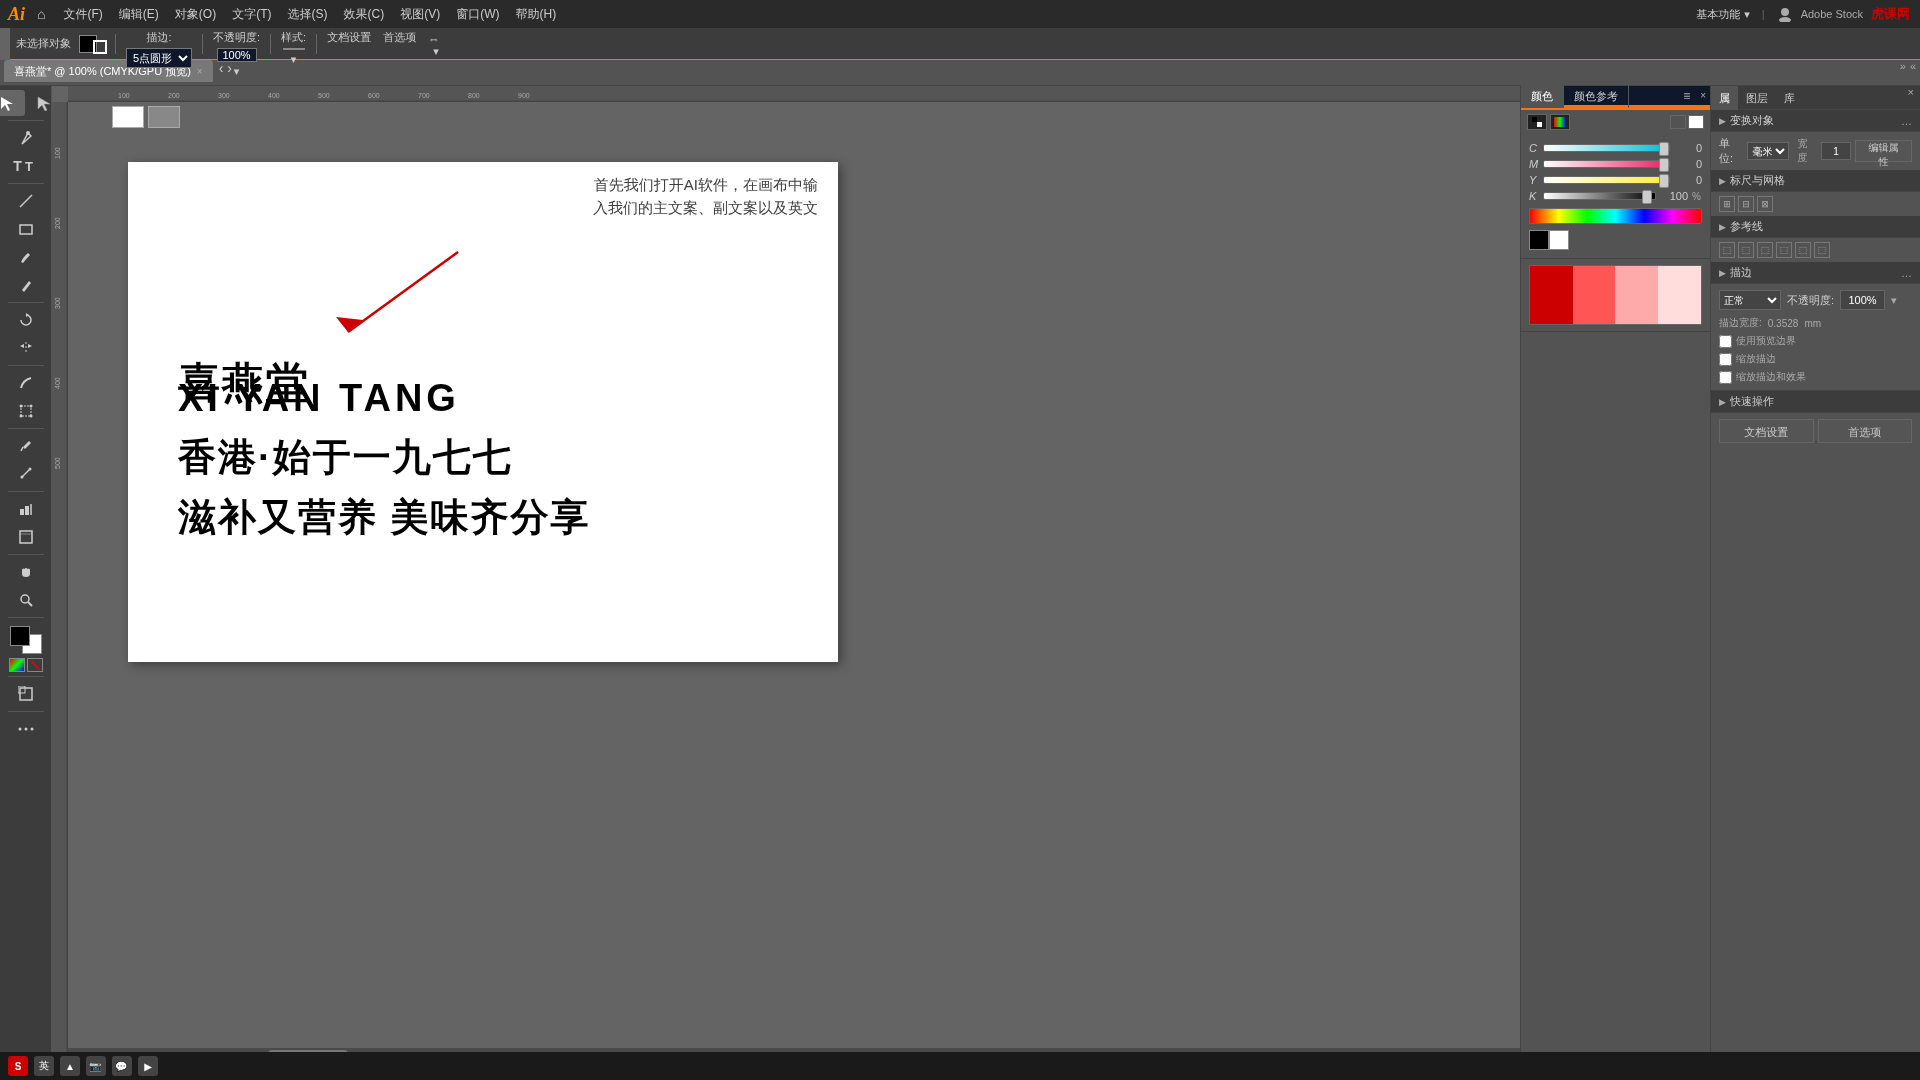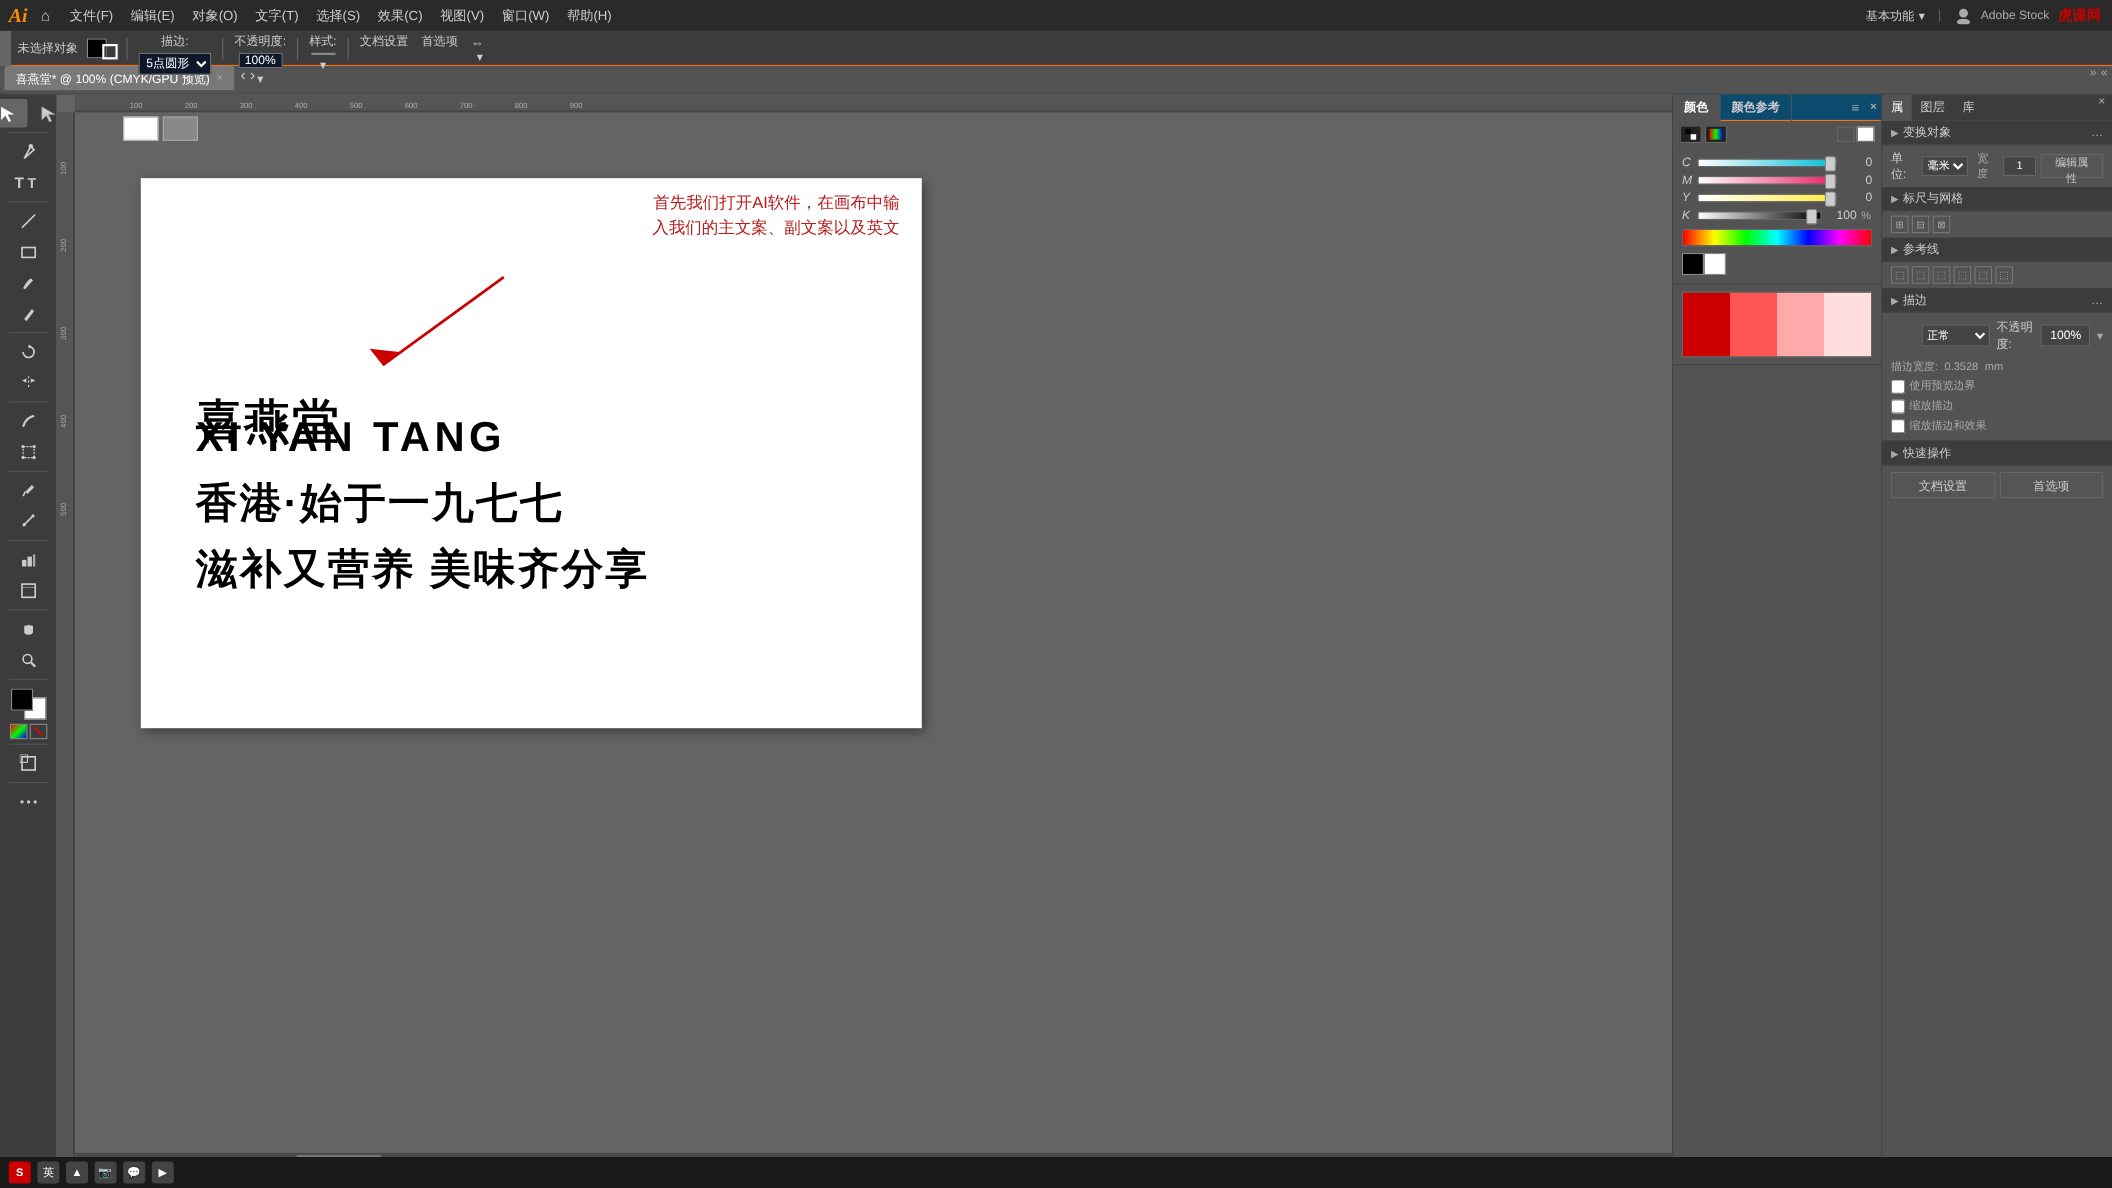--- a/index.html
+++ b/index.html
@@ -278,21 +278,21 @@
       height: 22px;
       background: #888;
       border: 1px solid #aaa;
     }
 
     
     .annotation-text {
       position: absolute;
       top: 12px;
       right: 20px;
-      color: #b91c1c;
+      color: #404040;
       font-size: 15px;
       line-height: 1.5;
       text-align: right;
       pointer-events: none;
     }
     
     .arrow-svg {
       position: absolute;
       top: 80px;
       left: 140px;
@@ -364,25 +364,24 @@
       width: 270px;
       background: #535353;
       display: flex;
       flex-direction: column;
       border-left: 1px solid #444;
     }
 
     
     .panel-tabs-row {
       display: flex;
-      background: #0c4a6e;
+      background: #0f172a;
       height: 24px;
       align-items: center;
-      border-bottom: 1px solid #f97316;
-      font-weight: bold;
+      border-bottom: 5px solid #f97316;
     }
     .panel-tab {
       padding: 0 10px;
       height: 24px;
       line-height: 24px;
       font-size: 11px;
       color: #ccc;
       cursor: pointer;
       border-right: 1px solid #555;
     }
@@ -518,21 +517,20 @@
       margin-bottom: 6px;
       font-size: 11px;
       color: #ccc;
     }
     .trans-select {
       background: #444;
       border: 1px solid #666;
       color: #fff;
       font-size: 10px;
       height: 20px;
-      margin-left: 28px;
     }
     .trans-opacity-input {
       width: 45px;
       background: #444;
       border: 1px solid #666;
       color: #fff;
       font-size: 11px;
       height: 20px;
       text-align: center;
     }

